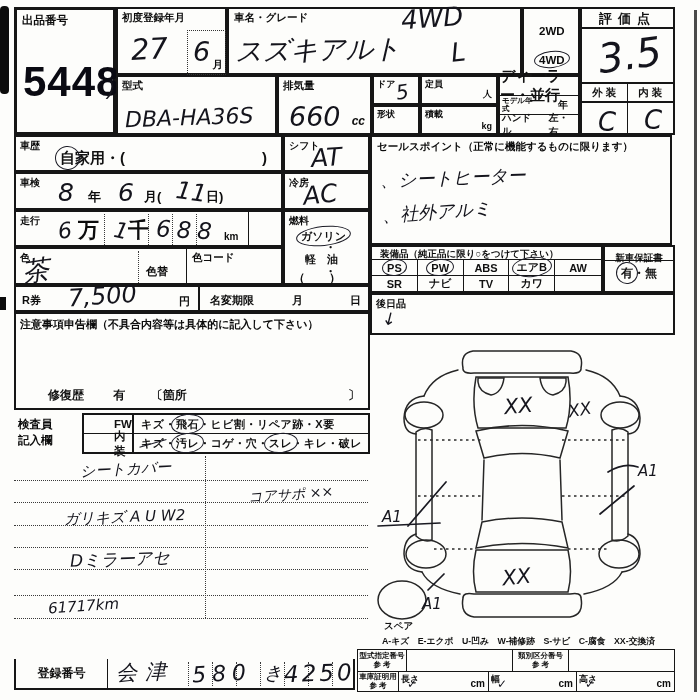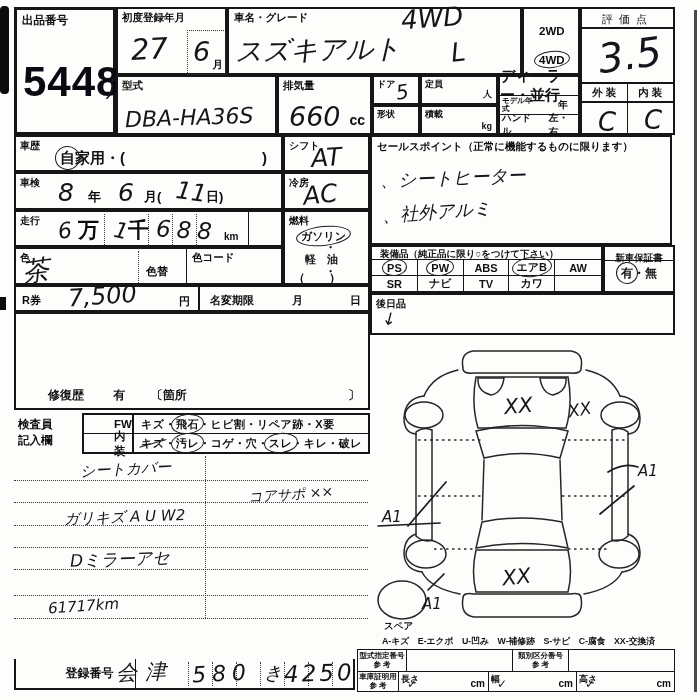--- a/index.html
+++ b/index.html
@@ -65,41 +65,41 @@
     <span class="hw" style="left:222px;top:30px;font-size:26px;transform:rotate(-6deg);">L</span>
   </div>
 
   <div class="b" style="left:522px;top:7px;width:58px;height:68px;">
     <span class="lbl" style="left:15px;top:16px;font-size:11.5px;">2WD</span>
     <span class="lbl mkc" style="left:15px;top:41px;font-size:11.5px;">4WD</span>
   </div>
 
   <div class="b" style="left:580px;top:7px;width:95px;height:128px;border-width:2.5px;">
     <div class="abs" style="left:0;top:0;right:0;height:20px;border-bottom:2px solid #161616;text-align:center;">
-      <span style="font-size:11px;font-weight:400;letter-spacing:6px;">評価点</span>
+      <span style="font-size:13px;font-weight:700;letter-spacing:6px;">評価点</span>
     </div>
     <span class="hw" style="left:16px;top:26px;font-size:40px;transform:rotate(-8deg);">3.5</span>
     <div class="abs" style="left:0;top:73px;right:0;height:21px;border-top:2px solid #161616;border-bottom:2px solid #161616;display:flex;">
       <span class="cell" style="width:50%;font-size:10.5px;font-weight:700;">外 装</span>
       <span class="cell" style="width:50%;border-right:none;font-size:10.5px;font-weight:700;">内 装</span>
     </div>
     <div class="sol-v" style="left:45px;top:94px;height:30px;"></div>
     <span class="hw" style="left:16px;top:100px;font-size:26px;">C</span>
     <span class="hw" style="left:62px;top:98px;font-size:26px;">C</span>
   </div>
 
   <div class="b" style="left:116px;top:75px;width:161px;height:60px;">
     <span class="lbl" style="left:4px;top:2px;">型式</span>
     <span class="hw" style="left:7px;top:30px;font-size:22px;transform:rotate(-2deg);">DBA-HA36S</span>
   </div>
 
   <div class="b" style="left:277px;top:75px;width:95px;height:60px;">
     <span class="lbl" style="left:4px;top:2px;">排気量</span>
     <span class="hw" style="left:10px;top:26px;font-size:27px;">660</span>
-    <span class="lbl" style="right:5px;bottom:5px;font-size:14px;">cc</span>
+    <span class="lbl" style="right:5px;bottom:5px;font-size:12px;font-style:italic;">cc</span>
   </div>
 
   <div class="b" style="left:372px;top:75px;width:48px;height:30px;">
     <span class="lbl sm" style="left:3px;top:1px;">ドア</span>
     <span class="hw" style="left:22px;top:5px;font-size:20px;transform:rotate(-8deg);">5</span>
   </div>
   <div class="b" style="left:420px;top:75px;width:78px;height:30px;">
     <span class="lbl sm" style="left:3px;top:1px;">定員</span>
     <span class="lbl sm" style="right:4px;bottom:2px;">人</span>
   </div>
@@ -172,20 +172,21 @@
     <span class="hw" style="left:52px;top:-3px;font-size:24px;transform:rotate(-4deg);">7,500</span>
     <span class="lbl" style="right:8px;top:7px;font-size:11px;">円</span>
   </div>
   <div class="b" style="left:200px;top:285px;width:170px;height:27px;border-left:none;">
     <span class="lbl" style="left:10px;top:6px;font-size:11px;">名変期限</span>
     <span class="lbl" style="left:92px;top:6px;font-size:11px;">月</span>
     <span class="lbl" style="left:150px;top:6px;font-size:11px;">日</span>
   </div>
 
   <div class="b" style="left:14px;top:312px;width:356px;height:98px;">
+    <span class="lbl" style="left:4px;top:3px;font-size:11px;">注意事項申告欄（不具合内容等は具体的に記入して下さい）</span>
     <span class="abs" style="left:32px;bottom:4px;font-size:12px;font-weight:700;">
       <span>修復歴</span>
       <span style="margin-left:26px;">有</span>
       <span style="margin-left:22px;">〔箇所</span>
     </span>
     <span class="abs" style="right:8px;bottom:4px;font-size:12px;font-weight:700;">〕</span>
   </div>
 
   <div class="b" style="left:283px;top:135px;width:87px;height:37px;">
     <span class="lbl" style="left:4px;top:2px;font-size:10px;">シフト</span>
@@ -378,21 +379,21 @@
       <text class="hwt" x="130" y="248" font-size="21" transform="rotate(-6 145 240)">XX</text>
       <text class="hwt" x="10" y="186" font-size="15">A1</text>
       <text class="hwt" x="266" y="140" font-size="15">A1</text>
       <text class="hwt" x="50" y="273" font-size="15">A1</text>
       <text x="12" y="293" font-size="9.5" font-weight="bold" fill="#111">スペア</text>
     </svg>
   </div>
 
 
   <div class="b" style="left:14px;top:659px;width:341px;height:31px;border-top:none;">
-    <div class="abs" style="left:0;top:0;bottom:0;width:92px;border-right:1.8px solid #161616;display:flex;align-items:center;justify-content:center;margin-left:28px;">
+    <div class="abs" style="left:0;top:0;bottom:0;width:92px;border-right:1.8px solid #161616;display:flex;align-items:center;justify-content:center;">
       <span style="font-size:12px;font-weight:700;">登録番号</span>
     </div>
     <div class="dot-v" style="left:172px;top:3px;height:24px;"></div>
     <div class="dot-v" style="left:196px;top:3px;height:24px;"></div>
     <div class="dot-v" style="left:220px;top:3px;height:24px;"></div>
     <div class="dot-v" style="left:244px;top:3px;height:24px;"></div>
     <div class="dot-v" style="left:268px;top:3px;height:24px;"></div>
     <div class="dot-v" style="left:292px;top:3px;height:24px;"></div>
     <div class="dot-v" style="left:316px;top:3px;height:24px;"></div>
     <span class="hw" style="left:100px;top:3px;font-size:21px;letter-spacing:8px;transform:rotate(-2deg);">会津</span>

